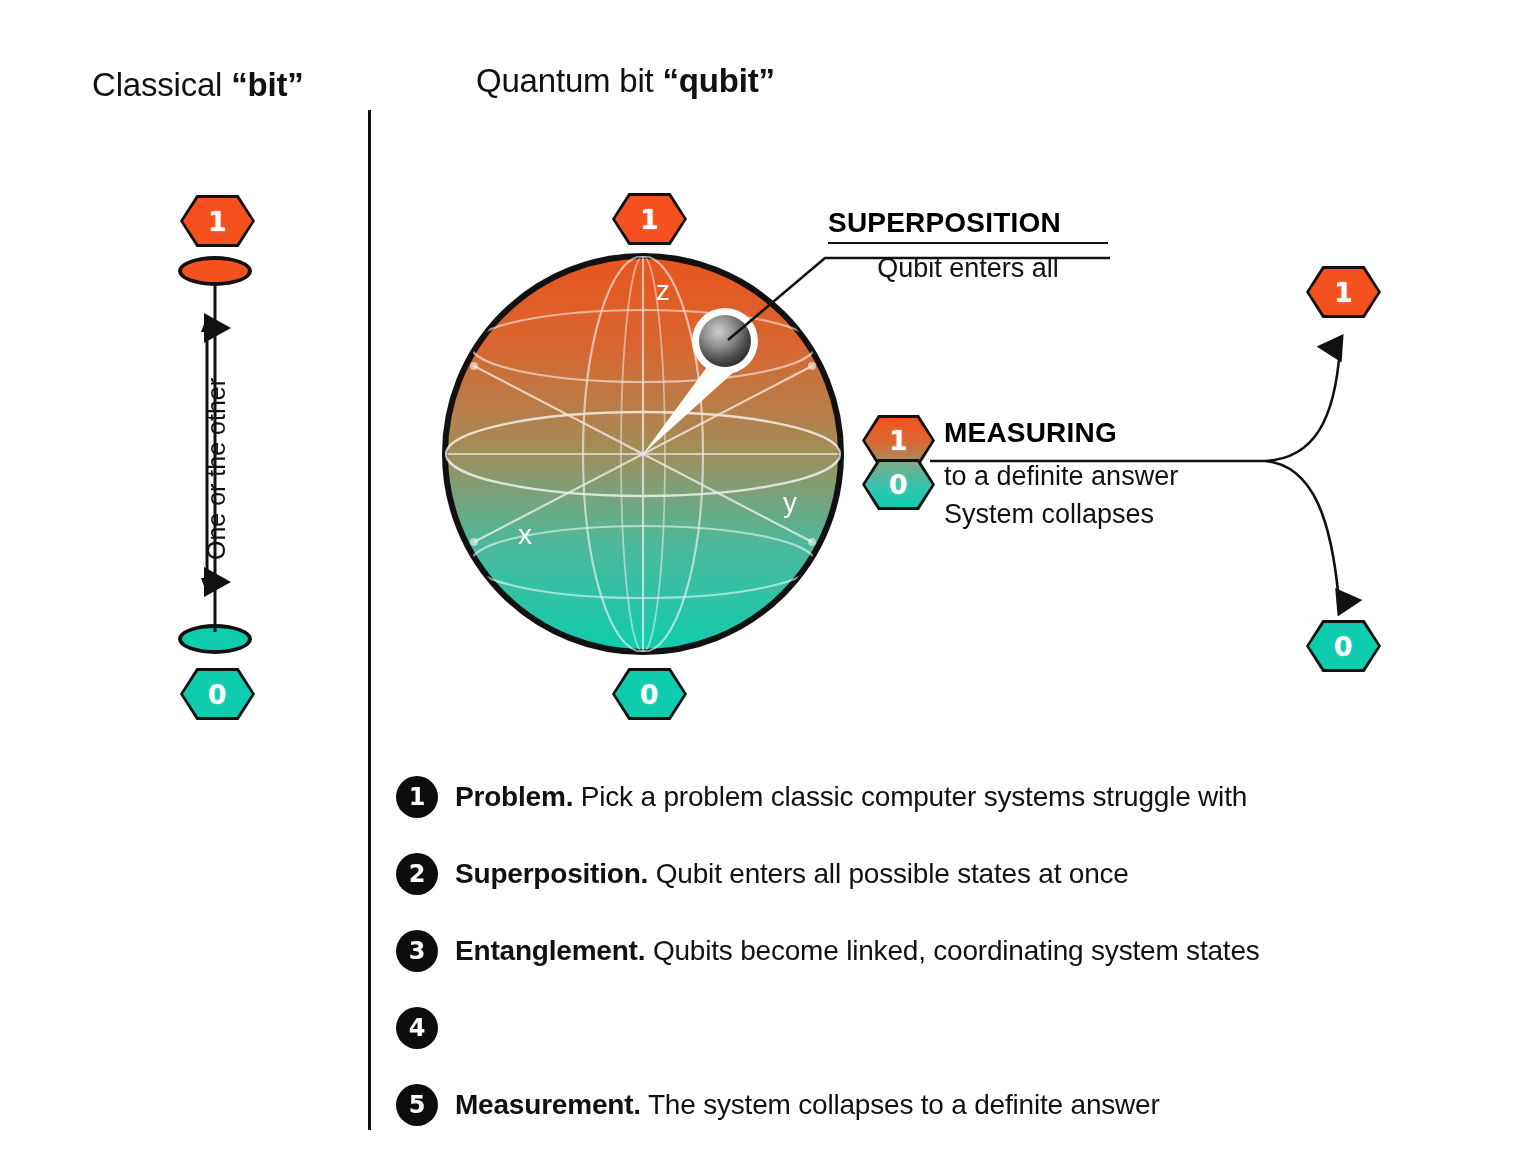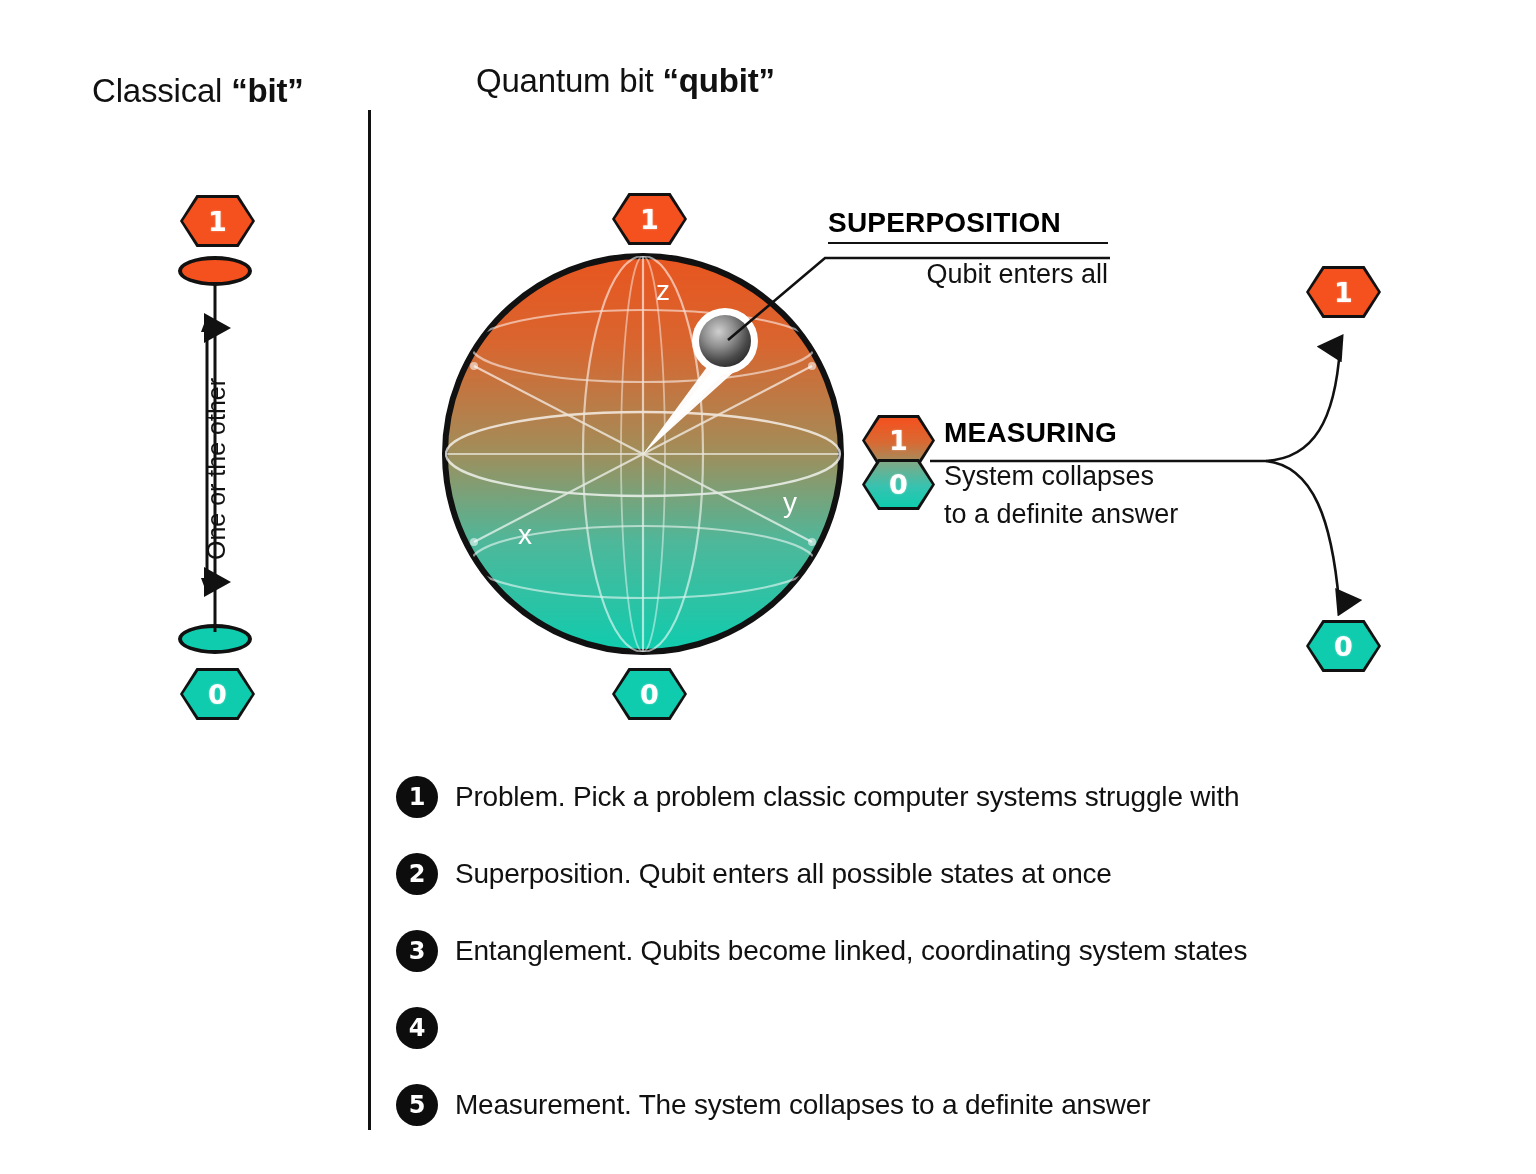--- a/index.html
+++ b/index.html
@@ -118,28 +118,28 @@
     font-weight: 700;
     font-family: "DejaVu Sans", sans-serif;
     line-height: 1;
   }
   .step-text {
     font-size: 28px;
     color: #111;
     white-space: nowrap;
     letter-spacing: -0.2px;
   }
-  .step-text b { font-weight: 400; }
+  .step-text b { font-weight: 700; }
 
   svg { overflow: visible; }
 </style>
 </head>
 <body>
 
-<div class="abs col-title" style="left:92px; top:72px;">
+<div class="abs col-title" style="left:92px; top:66px;">
   <span>Classical </span><b>“bit”</b>
 </div>
 
 <div class="abs col-title" style="left:476px; top:62px;text-align:right;">
   <span>Quantum bit </span><b>“qubit”</b>
 </div>
 
 <div class="abs divider"></div>
 
 <div class="abs hex-wrap" style="left:180px; top:195px; width:75px; height:52px;">
@@ -243,41 +243,41 @@
   </div>
 </div>
 
 <svg class="abs" style="left:710px; top:240px;" width="400" height="120">
   <path d="M18,100 L115,18 L400,18" fill="none" stroke="#111" stroke-width="2.6"></path>
 </svg>
 
 <div class="abs" style="left:828px; top:208px; width:280px;">
   <div class="anno-title">SUPERPOSITION</div>
   <div class="anno-rule" style="margin-top:5px; width:280px;"></div>
-  <div class="anno-body" style="text-align:right; margin-top:12px;">
+  <div class="anno-body" style="text-align:center; margin-top:6px;">
     <div>Qubit enters all</div>
   </div>
 </div>
 
 <div class="abs hex-wrap" style="left:862px; top:415px; width:73px; height:51px;">
   <div class="hex" style="width:67px; height:45px; background:linear-gradient(180deg,#F4511E 0%,#D86A33 55%,#9F8F60 100%);">
     <span class="hex-lbl" style="font-size:27px;">1</span>
   </div>
 </div>
 <div class="abs hex-wrap" style="left:862px; top:459px; width:73px; height:51px;">
   <div class="hex" style="width:67px; height:45px; background:linear-gradient(180deg,#7FA986 0%,#36C3B0 55%,#0FCCAE 100%);">
     <span class="hex-lbl" style="font-size:27px;">0</span>
   </div>
 </div>
 
 <div class="abs" style="left:944px; top:418px; width:300px;">
   <div class="anno-title">MEASURING</div>
   <div class="anno-body" style="margin-top:11px;">
+    <div>to a definite answer</div>
     <div>System collapses</div>
-    <div>to a definite answer</div>
   </div>
 </div>
 
 <svg class="abs" style="left:930px; top:300px;" width="460" height="380">
   <defs>
     <marker id="arrow-end" markerWidth="11" markerHeight="11" refX="5.5" refY="9" orient="auto">
       <path d="M5.5,0 L0,10 L11,10 Z" fill="#111"></path>
     </marker>
   </defs>
 

